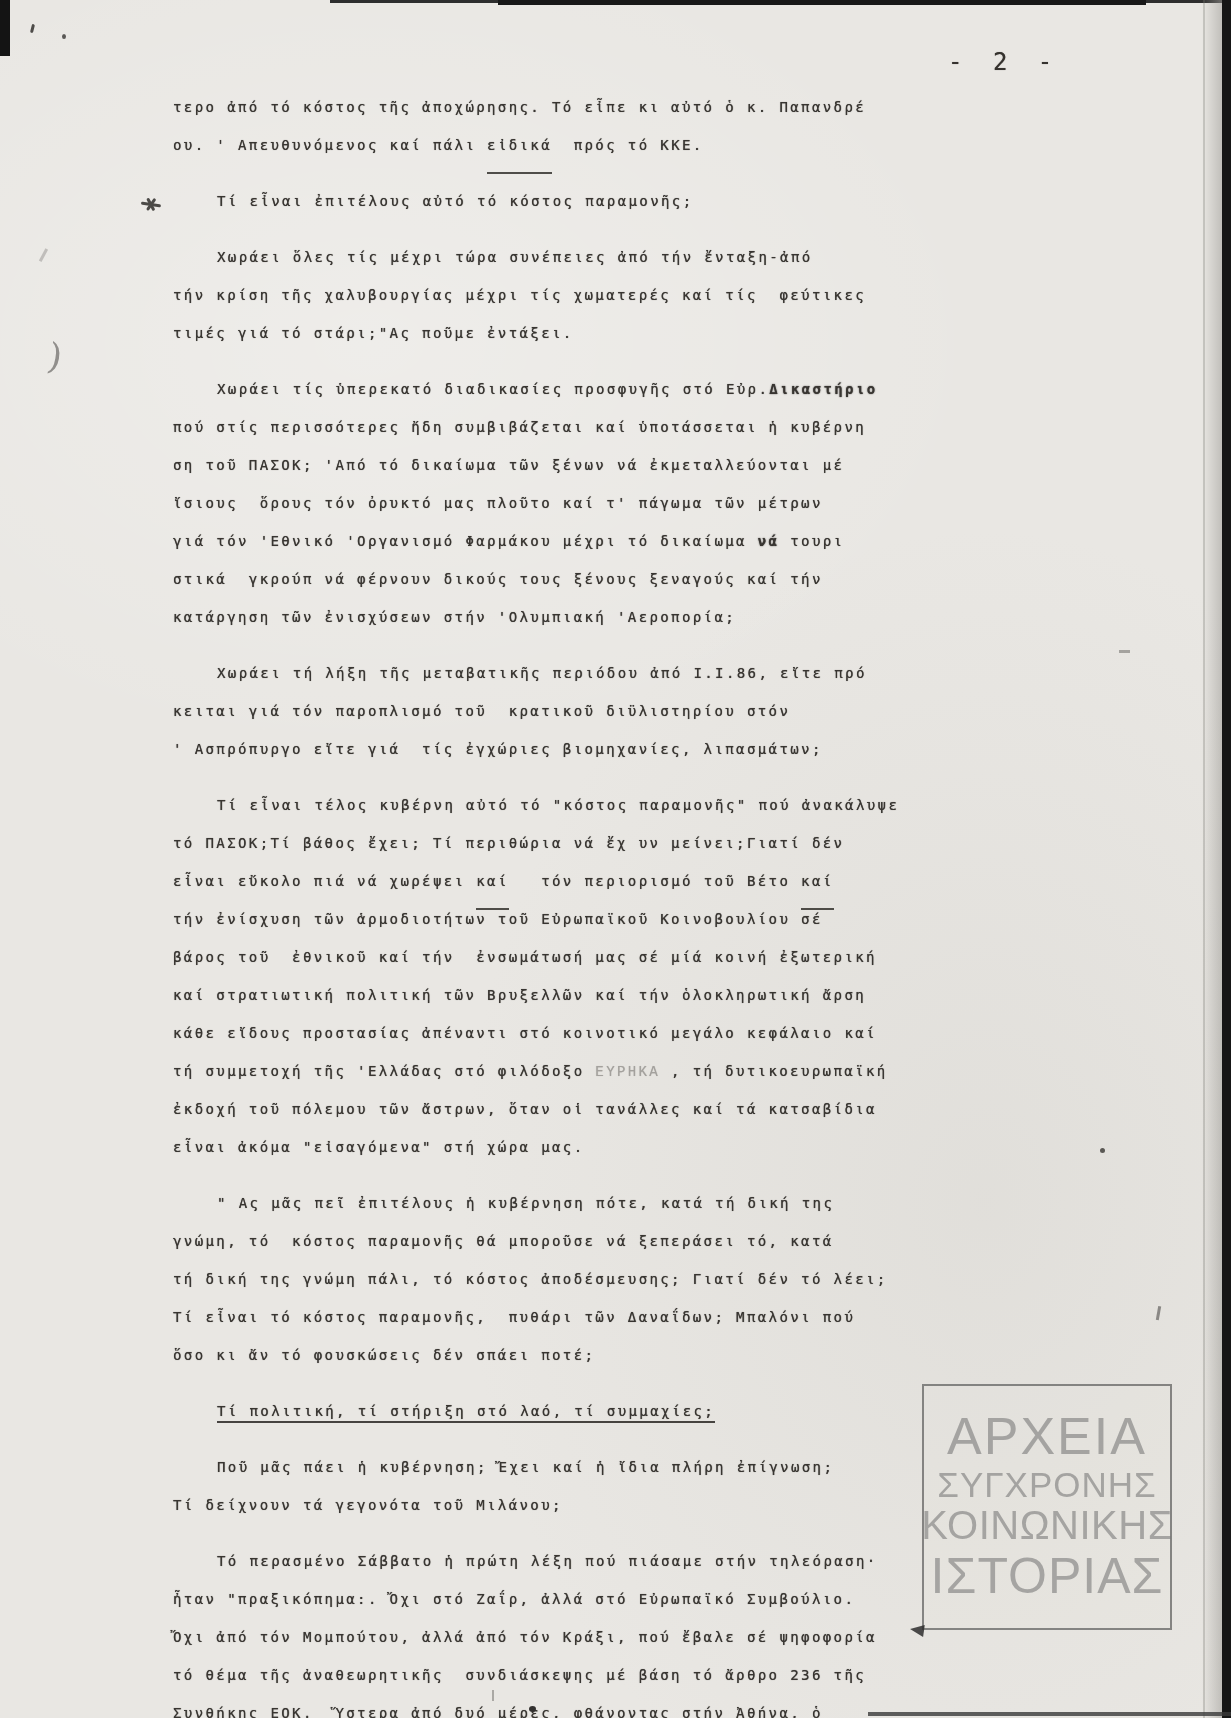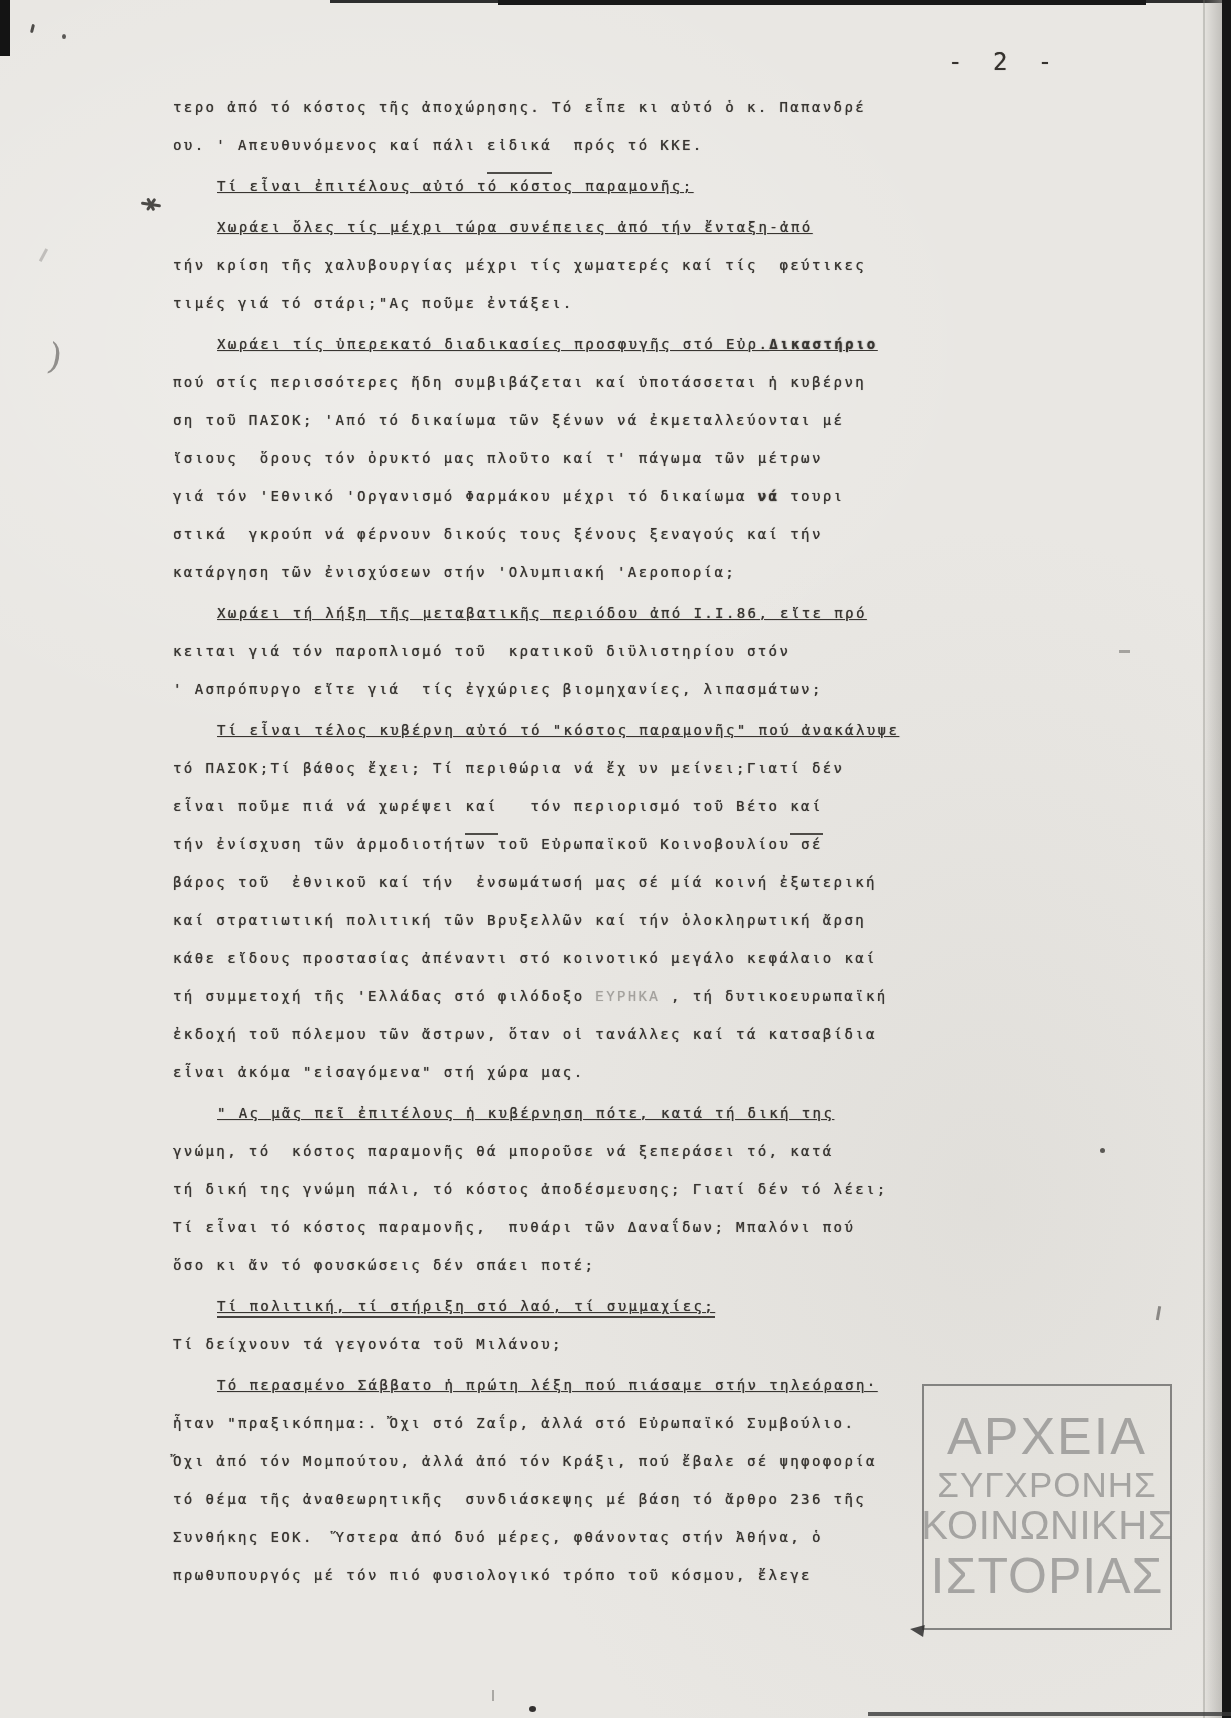--- a/index.html
+++ b/index.html
@@ -14,21 +14,21 @@
     font-family:"DejaVu Sans Mono", monospace;
   }
   
   .text-block{
     position:absolute;left:173px;top:88px;width:1030px;
     font-size:14px;line-height:38px;letter-spacing:2.4px;
     color:#383531;
     text-shadow:0 0 0.8px rgba(56,53,49,0.75), 0.4px 0.4px 0.5px rgba(56,53,49,0.25);
   }
   .line{white-space:pre;height:38px;}
-  .line.indent{padding-left:44px;margin-top:3px;text-decoration:underline;}
+  .line.indent{padding-left:44px;margin-top:18px;}
   .line span{white-space:pre;}
   .line .u{border-bottom:2px solid rgba(52,49,45,0.85);padding-bottom:19px;}
   .line .b{font-weight:bold;text-shadow:0 0 1.4px rgba(40,38,35,0.9);}
   .line .f{opacity:0.38;font-family:Liberation Mono, monospace;}
   .line.u-all span{border-bottom:2.5px solid rgba(52,49,45,0.9);padding-bottom:2px;}
   .page-number{
     position:absolute;left:948px;top:48px;
     font-size:24px;letter-spacing:8px;color:#35322e;
     text-shadow:0 0 0.8px rgba(56,53,49,0.7);
   }
@@ -106,34 +106,35 @@
       <div class="line"><span>ση τοῦ ΠΑΣΟΚ; 'Από τό δικαίωμα τῶν ξένων νά ἐκμεταλλεύονται μέ</span></div>
       <div class="line"><span>ἴσιους  ὅρους τόν ὀρυκτό μας πλοῦτο καί τ' πάγωμα τῶν μέτρων</span></div>
       <div class="line"><span>γιά τόν 'Εθνικό 'Οργανισμό Φαρμάκου μέχρι τό δικαίωμα </span><span class="b">νά</span><span> τουρι</span></div>
       <div class="line"><span>στικά  γκρούπ νά φέρνουν δικούς τους ξένους ξεναγούς καί τήν</span></div>
       <div class="line"><span>κατάργηση τῶν ἐνισχύσεων στήν 'Ολυμπιακή 'Αεροπορία;</span></div>
       <div class="line indent"><span>Χωράει τή λήξη τῆς μεταβατικῆς περιόδου ἀπό Ι.Ι.86, εἴτε πρό</span></div>
       <div class="line"><span>κειται γιά τόν παροπλισμό τοῦ  κρατικοῦ διϋλιστηρίου στόν</span></div>
       <div class="line"><span>' Ασπρόπυργο εἴτε γιά  τίς ἐγχώριες βιομηχανίες, λιπασμάτων;</span></div>
       <div class="line indent"><span>Τί εἶναι τέλος κυβέρνη αὐτό τό "κόστος παραμονῆς" πού ἀνακάλυψε</span></div>
       <div class="line"><span>τό ΠΑΣΟΚ;Τί βάθος ἔχει; Τί περιθώρια νά ἔχ υν μείνει;Γιατί δέν</span></div>
-      <div class="line"><span>εἶναι ποῦμε πιά νά χωρέψει </span><span class="u">καί</span><span>   τόν περιορισμό τοῦ Βέτο </span><span class="u">καί</span></div>
+      <div class="line"><span>εἶναι εὔκολο πιά νά χωρέψει </span><span class="u">καί</span><span>   τόν περιορισμό τοῦ Βέτο </span><span class="u">καί</span></div>
       <div class="line"><span>τήν ἐνίσχυση τῶν ἁρμοδιοτήτων τοῦ Εὐρωπαϊκοῦ Κοινοβουλίου σέ</span></div>
       <div class="line"><span>βάρος τοῦ  ἐθνικοῦ καί τήν  ἐνσωμάτωσή μας σέ μίά κοινή ἐξωτερική</span></div>
       <div class="line"><span>καί στρατιωτική πολιτική τῶν Βρυξελλῶν καί τήν ὁλοκληρωτική ἄρση</span></div>
       <div class="line"><span>κάθε εἴδους προστασίας ἀπέναντι στό κοινοτικό μεγάλο κεφάλαιο καί</span></div>
       <div class="line"><span>τή συμμετοχή τῆς 'Ελλάδας στό φιλόδοξο </span><span class="f">ΕΥΡΗΚΑ</span><span> , τή δυτικοευρωπαϊκή</span></div>
       <div class="line"><span>ἐκδοχή τοῦ πόλεμου τῶν ἄστρων, ὅταν οἱ τανάλλες καί τά κατσαβίδια</span></div>
       <div class="line"><span>εἶναι ἀκόμα "εἰσαγόμενα" στή χώρα μας.</span></div>
       <div class="line indent"><span>" Ας μᾶς πεῖ ἐπιτέλους ἡ κυβέρνηση πότε, κατά τή δική της</span></div>
       <div class="line"><span>γνώμη, τό  κόστος παραμονῆς θά μποροῦσε νά ξεπεράσει τό, κατά</span></div>
       <div class="line"><span>τή δική της γνώμη πάλι, τό κόστος ἀποδέσμευσης; Γιατί δέν τό λέει;</span></div>
       <div class="line"><span>Τί εἶναι τό κόστος παραμονῆς,  πυθάρι τῶν Δαναΐδων; Μπαλόνι πού</span></div>
       <div class="line"><span>ὅσο κι ἄν τό φουσκώσεις δέν σπάει ποτέ;</span></div>
       <div class="line indent u-all"><span>Τί πολιτική, τί στήριξη στό λαό, τί συμμαχίες;</span></div>
+      <div class="line indent"><span>Ποῦ μᾶς πάει ἡ κυβέρνηση; Ἔχει καί ἡ ἴδια πλήρη ἐπίγνωση;</span></div>
       <div class="line"><span>Τί δείχνουν τά γεγονότα τοῦ Μιλάνου;</span></div>
       <div class="line indent"><span>Τό περασμένο Σάββατο ἡ πρώτη λέξη πού πιάσαμε στήν τηλεόραση·</span></div>
       <div class="line"><span>ἦταν "πραξικόπημα:. Ὄχι στό Ζαΐρ, ἀλλά στό Εὐρωπαϊκό Συμβούλιο.</span></div>
       <div class="line"><span>Ὄχι ἀπό τόν Μομπούτου, ἀλλά ἀπό τόν Κράξι, πού ἔβαλε σέ ψηφοφορία</span></div>
       <div class="line"><span>τό θέμα τῆς ἀναθεωρητικῆς  συνδιάσκεψης μέ βάση τό ἄρθρο 236 τῆς</span></div>
       <div class="line"><span>Συνθήκης ΕΟΚ.  Ὕστερα ἀπό δυό μέρες, φθάνοντας στήν Ἀθήνα, ὁ</span></div>
       <div class="line"><span>πρωθυπουργός μέ τόν πιό φυσιολογικό τρόπο τοῦ κόσμου, ἔλεγε</span></div>
     </div>
 
   <div class="mark apos" style="left:31px;top:24px;"></div>

